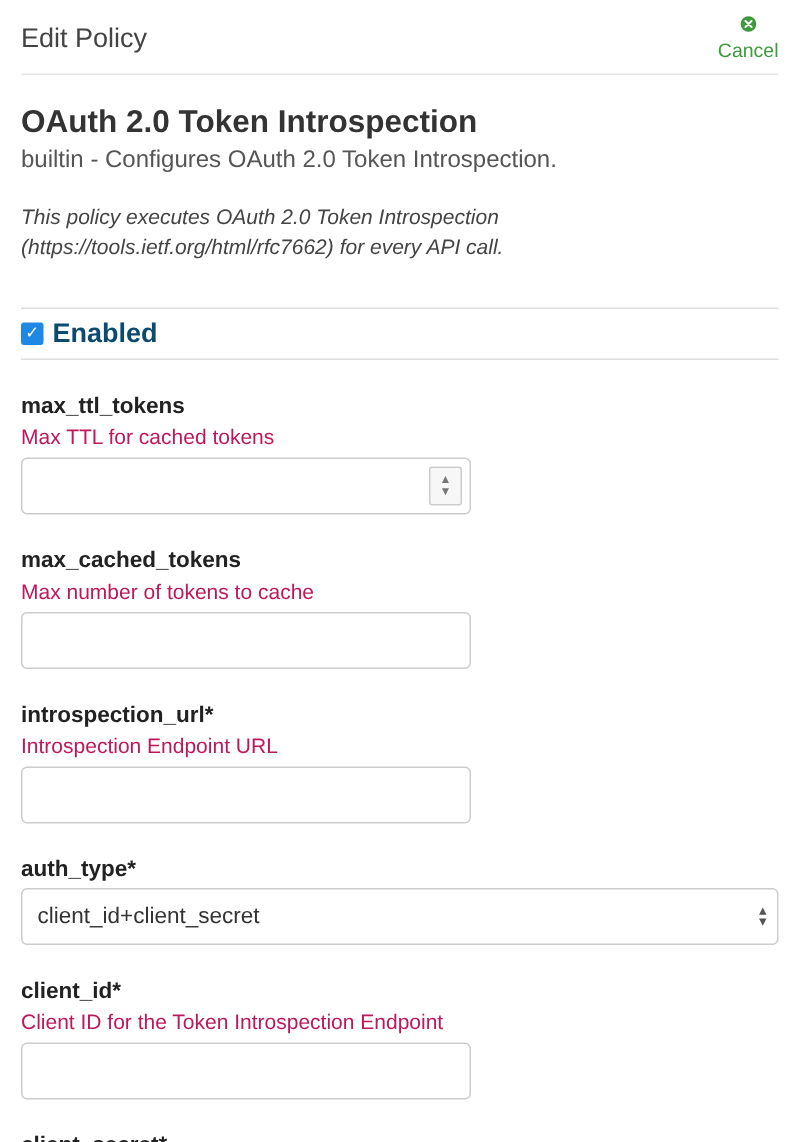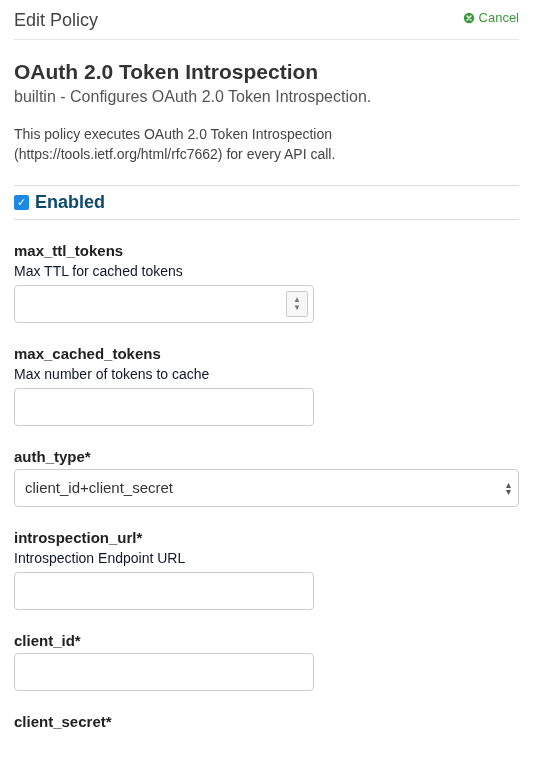--- a/index.html
+++ b/index.html
@@ -10,56 +10,58 @@
     color: #333;
     background: #fff;
     width: 533px;
   }
   .page {
     padding: 10px 14px 30px 14px;
   }
   .header-row {
     display: flex;
     justify-content: space-between;
-    align-items: flex-start;
+    align-items: center;
     padding-bottom: 8px;
     border-bottom: 1px solid #e5e5e5;
     margin-bottom: 20px;
   }
   .header-title {
     font-size: 18px;
     font-weight: 400;
     color: #444;
   }
   .cancel-link {
     color: #3c9a3c;
     font-size: 13px;
     text-decoration: none;
     display: inline-flex;
     align-items: center;
     gap: 4px;
     cursor: pointer;
+    flex-direction: column;
   }
   .cancel-link .icon svg { display:block; }
   .policy-title {
     font-size: 21px;
     font-weight: 700;
     color: #333;
     margin: 0 0 4px 0;
   }
   .policy-sub {
     font-size: 16px;
     color: #555;
     margin: 0 0 18px 0;
   }
   .policy-desc {
     font-size: 14px;
     color: #444;
     line-height: 1.45;
-    margin-bottom: 20px;
+    margin-bottom: 30px;
+    font-style: italic;
   }
   .enabled-box {
     border-top: 1px solid #ddd;
     border-bottom: 1px solid #ddd;
     padding: 6px 0 6px 0;
     display: flex;
     align-items: center;
     gap: 6px;
     margin-bottom: 22px;
   }
@@ -83,21 +85,21 @@
     margin-bottom: 22px;
   }
   .field-name {
     font-weight: 700;
     font-size: 15px;
     color: #222;
     margin-bottom: 4px;
   }
   .field-help {
     font-size: 14px;
-    color: #0f172a;
+    color: #be185d;
     margin-bottom: 6px;
   }
   .text-input {
     width: 300px;
     height: 38px;
     border: 1px solid #ccc;
     border-radius: 4px;
     padding: 6px 10px;
     font-size: 14px;
     background: #fff;
@@ -187,41 +189,42 @@
     </div>
   </div>
 
   <div class="field">
     <div class="field-name">max_cached_tokens</div>
     <div class="field-help">Max number of tokens to cache</div>
     <input class="text-input" type="text" value="" style="">
   </div>
 
   <div class="field">
+    <div class="field-name">introspection_url*</div>
+    <div class="field-help">Introspection Endpoint URL</div>
+    <input class="text-input" type="text" value="" style="">
+  </div>
+
+  <div class="field">
     <div class="field-name">auth_type*</div>
     <div class="select-wrap">
       <div class="select-box">
         <span>client_id+client_secret</span>
       </div>
       <div class="select-arrows">
         <div>▴</div>
           <div>▾</div>
       </div>
     </div>
   </div>
 
   <div class="field">
-    <div class="field-name">introspection_url*</div>
-    <div class="field-help">Introspection Endpoint URL</div>
+    <div class="field-name">client_id*</div>
+    <div class="field-help">Client ID for the Token Introspection Endpoint</div>
     <input class="text-input" type="text" value="" style="">
   </div>
 
   <div class="field">
-    <div class="field-name">client_id*</div>
-    <input class="text-input" type="text" value="" style="">
-  </div>
-
-  <div class="field">
     <div class="field-name">client_secret*</div>
 
   </div>
 
 </div>
 
 </body></html>

